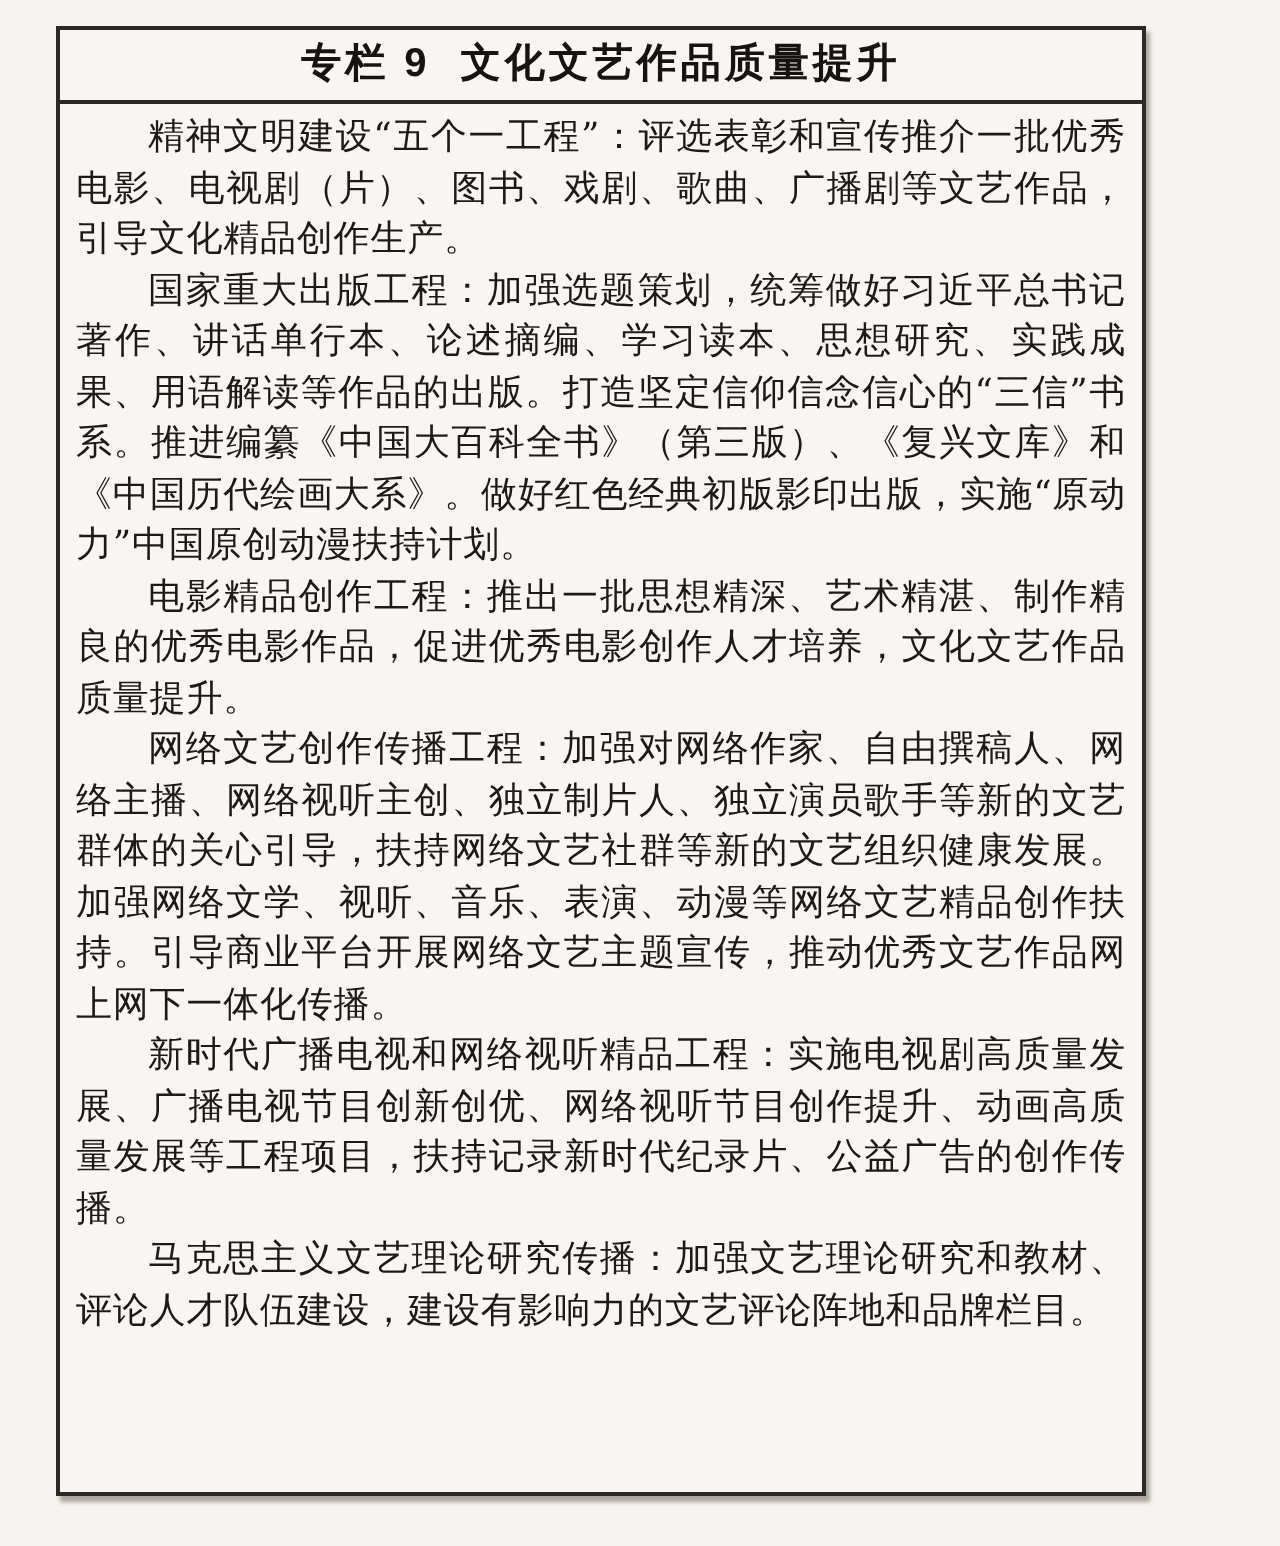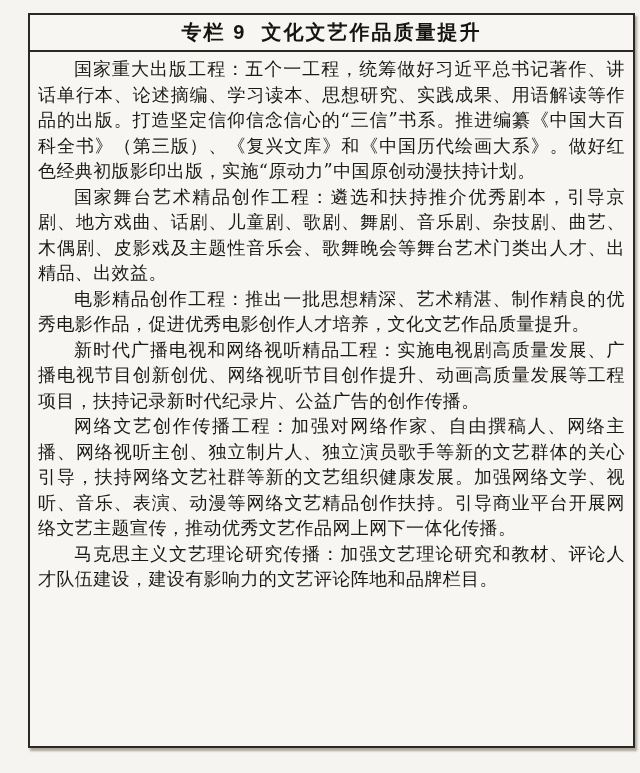--- a/index.html
+++ b/index.html
@@ -12,21 +12,21 @@
     position: relative;
     background: #f6f4f0;
     font-family: "DejaVu Serif", serif;
     overflow: hidden;
   }
   .panel {
     box-sizing: border-box;
     position: absolute;
     left: 28px;
     top: 13px;
-    width: 607px;
+    width: 545px;
     height: 735px;
     background: #f8f6f2;
     border: 2px solid #2c2824;
     box-shadow: 2px 3px 2px rgba(110, 100, 88, 0.55);
   }
   .panel-title {
     box-sizing: border-box;
     height: 37px;
     border-bottom: 2px solid #2c2824;
     text-align: center;
@@ -52,20 +52,20 @@
     text-indent: 2em;
     letter-spacing: 0.4px;
   }
 </style>
 </head>
 <body>
 
 <div class="panel">
   <div class="panel-title">专栏 9  文化文艺作品质量提升</div>
   <div class="panel-body">
-    <p>国家重大出版工程：五个一工程，统筹做好习近平总书记著作、讲话单行本、论述摘编、学习读本、思想研究、实践成果、用语解读等作品的出版。打造坚定信仰信念信心的“三信”书系。推进编纂《中国大百科全书》（第三版）、《复兴文库》和《中国历代绘画大系》。做好红色经典初版影印出版，实施“原动力”中国原创动漫扶持计划。</p>
-    <p>国家舞台艺术精品创作工程：遴选和扶持推介优秀剧本，引导京剧、地方戏曲、话剧、儿童剧、歌剧、舞剧、音乐剧、杂技剧、曲艺、木偶剧、皮影戏及主题性音乐会、歌舞晚会等舞台艺术门类出人才、出精品、出效益。</p>
+    <p>精神文明建设“五个一工程”：评选表彰和宣传推介一批优秀电影、电视剧（片）、图书、戏剧、歌曲、广播剧等文艺作品，引导文化精品创作生产。</p>
+    <p>国家重大出版工程：加强选题策划，统筹做好习近平总书记著作、讲话单行本、论述摘编、学习读本、思想研究、实践成果、用语解读等作品的出版。打造坚定信仰信念信心的“三信”书系。推进编纂《中国大百科全书》（第三版）、《复兴文库》和《中国历代绘画大系》。做好红色经典初版影印出版，实施“原动力”中国原创动漫扶持计划。</p>
     <p>电影精品创作工程：推出一批思想精深、艺术精湛、制作精良的优秀电影作品，促进优秀电影创作人才培养，文化文艺作品质量提升。</p>
+    <p>网络文艺创作传播工程：加强对网络作家、自由撰稿人、网络主播、网络视听主创、独立制片人、独立演员歌手等新的文艺群体的关心引导，扶持网络文艺社群等新的文艺组织健康发展。加强网络文学、视听、音乐、表演、动漫等网络文艺精品创作扶持。引导商业平台开展网络文艺主题宣传，推动优秀文艺作品网上网下一体化传播。</p>
     <p>新时代广播电视和网络视听精品工程：实施电视剧高质量发展、广播电视节目创新创优、网络视听节目创作提升、动画高质量发展等工程项目，扶持记录新时代纪录片、公益广告的创作传播。</p>
-    <p>网络文艺创作传播工程：加强对网络作家、自由撰稿人、网络主播、网络视听主创、独立制片人、独立演员歌手等新的文艺群体的关心引导，扶持网络文艺社群等新的文艺组织健康发展。加强网络文学、视听、音乐、表演、动漫等网络文艺精品创作扶持。引导商业平台开展网络文艺主题宣传，推动优秀文艺作品网上网下一体化传播。</p>
     <p>马克思主义文艺理论研究传播：加强文艺理论研究和教材、评论人才队伍建设，建设有影响力的文艺评论阵地和品牌栏目。</p>
   </div>
 </div>
 
 </body></html>

